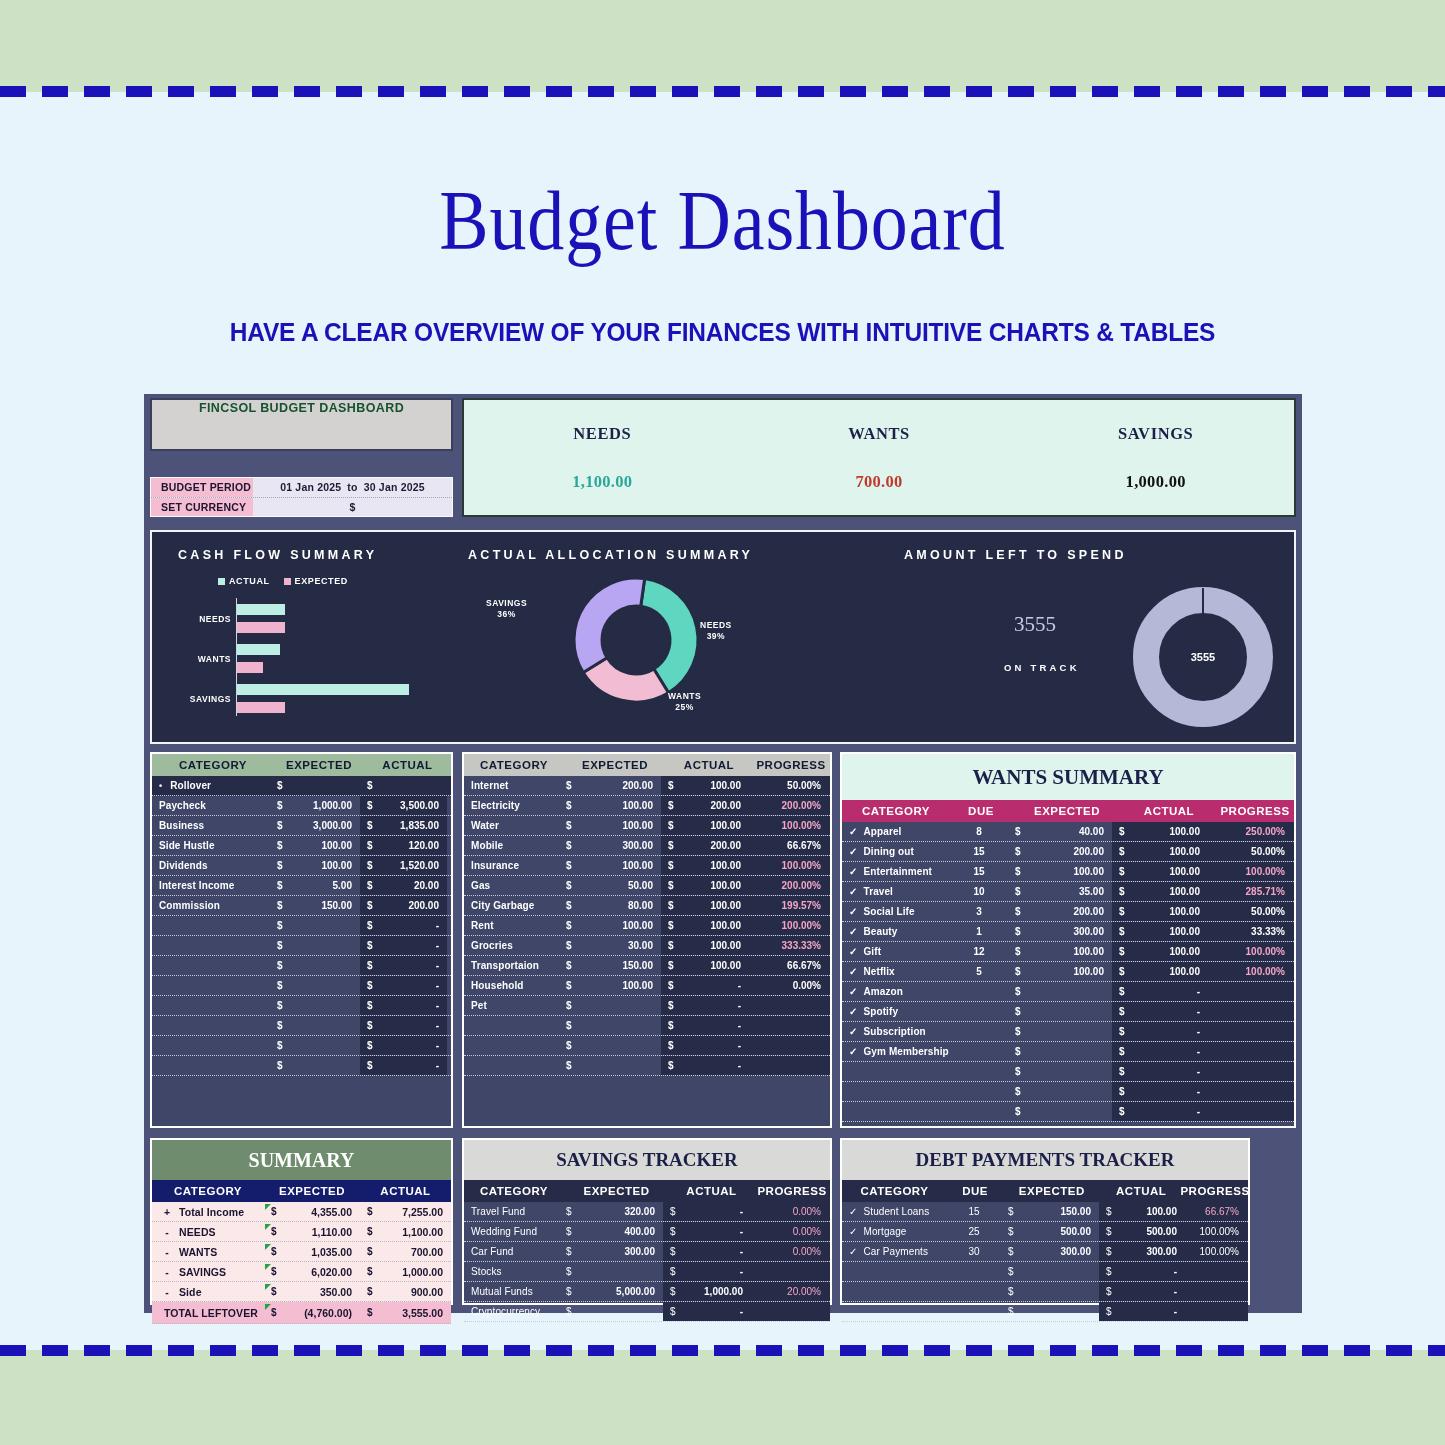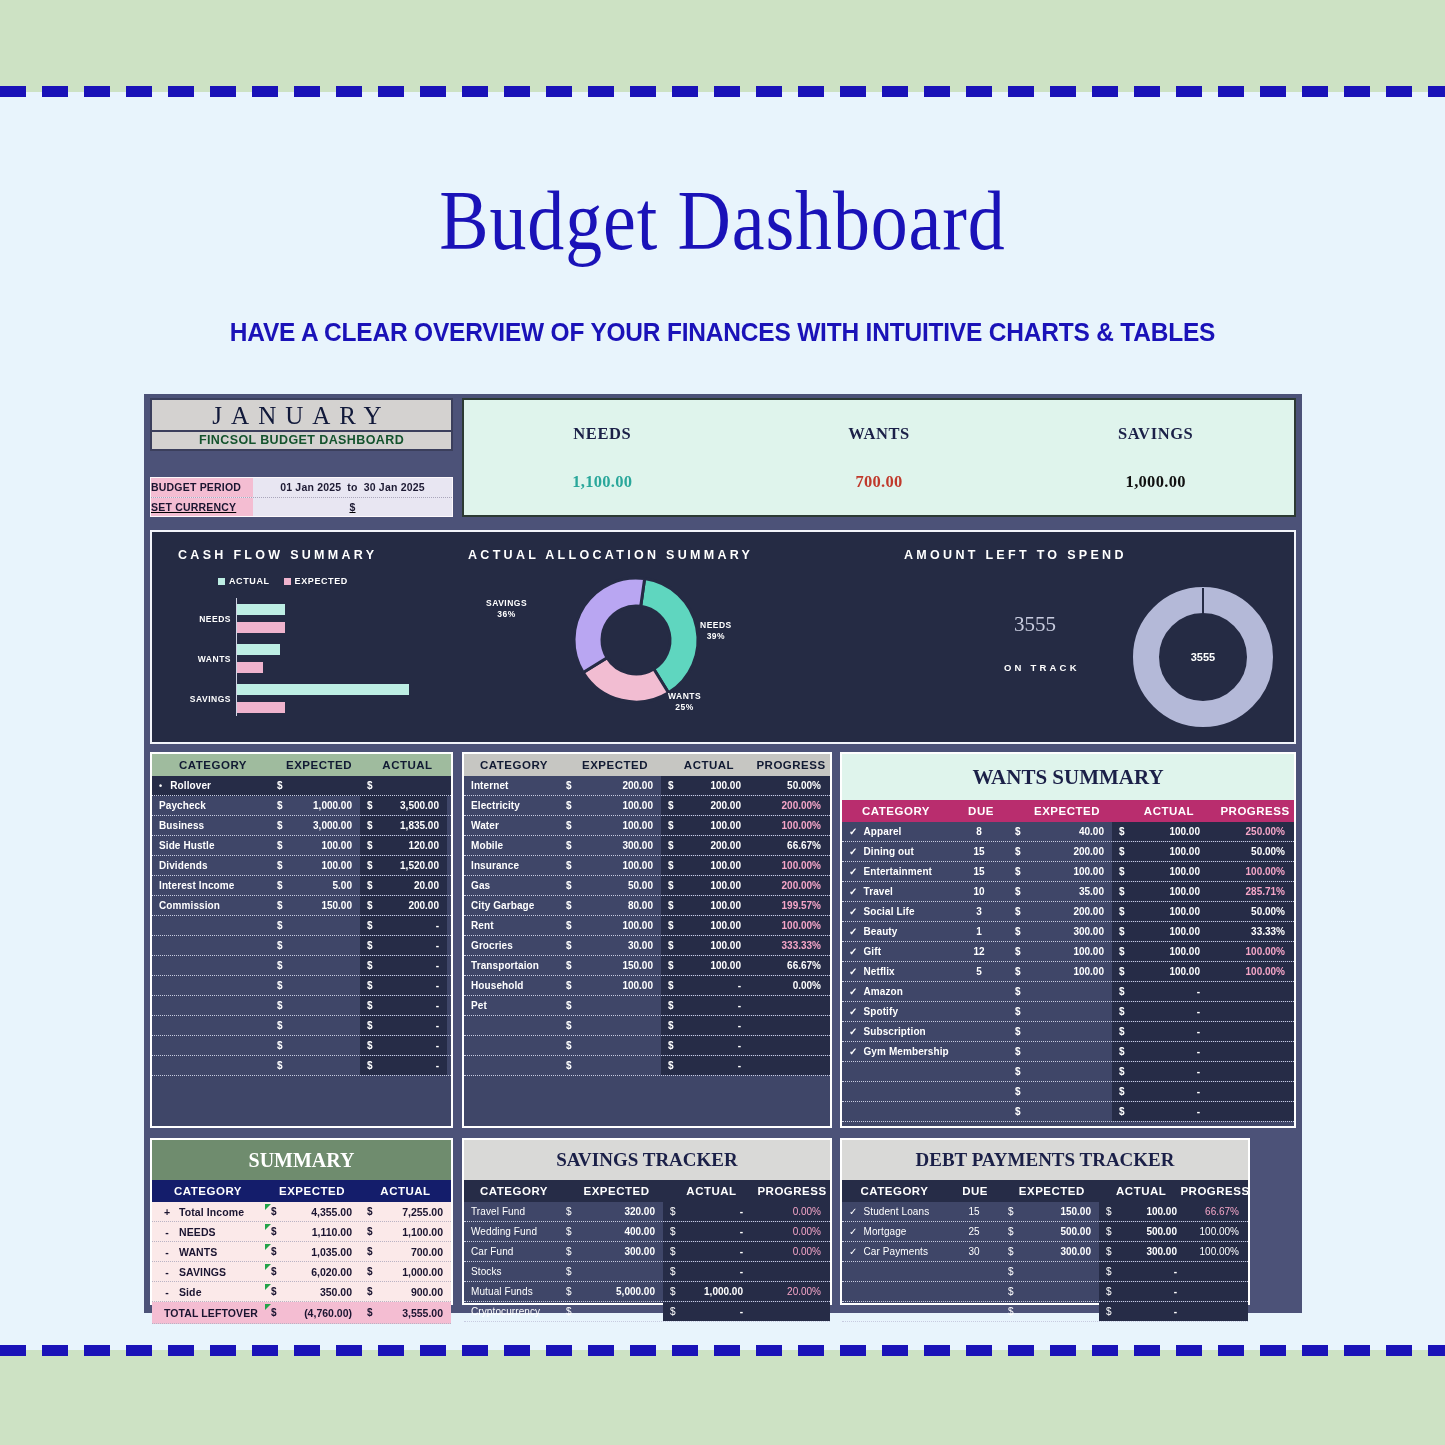--- a/index.html
+++ b/index.html
@@ -73,25 +73,25 @@
     height: 17px; line-height: 17px; text-align: center;
     font-size: 12.5px; font-weight: bold; letter-spacing: 0.4px; color: #14532d;
   }
 
   .period-box {
     position: absolute; left: 6px; top: 83px; width: 303px; height: 40px;
     background: #e8e6f2; border: 1px solid #fdf8fb;
     display: flex; flex-direction: column;
   }
   .period-row { display: flex; height: 20px; align-items: center; }
-  .period-row + .period-row { border-top: 1px dotted #a9a6bb; text-decoration: underline; }
+  .period-row + .period-row { border-top: 1px dotted #a9a6bb; }
   .period-lbl {
     width: 102px; height: 100%; background: #f4bdd2;
     font-size: 10.5px; font-weight: bold; color: #1a1530;
-    display: flex; align-items: center; padding-left: 0; letter-spacing: 0.2px;
+    display: flex; align-items: center; padding-left: 10px; letter-spacing: 0.2px;
   }
   .period-val {
     flex: 1; text-align: center; font-size: 10.5px; font-weight: bold; color: #1d1a33;
     letter-spacing: 0.2px;
   }
   .period-val .sep { font-weight: bold; padding: 0 6px; }
 
   .kpi-box {
     position: absolute; left: 318px; top: 4px; width: 834px; height: 119px;
     background: #dff4ec; border: 2px solid #2c3a33;
@@ -236,21 +236,20 @@
   <div class="title">Budget Dashboard</div>
   <div class="subtitle">
     <span class="st-b">HAVE A CLEAR OVERVIEW</span><span class="st-n"> OF YOUR FINANCES WITH INTUITIVE CHARTS &amp; TABLES</span>
   </div>
 
   <div class="dash">
 
     <div class="topstrip">
 
       <div class="month-box">
-        <div class="month-name">JANUARY</div>
         <div class="month-sub">FINCSOL BUDGET DASHBOARD</div>
       </div>
 
       <div class="period-box">
         <div class="period-row">
           <div class="period-lbl">BUDGET PERIOD</div>
           <div class="period-val">
             <span>01 Jan 2025</span><span class="sep">to</span><span>30 Jan 2025</span>
           </div>
         </div>

